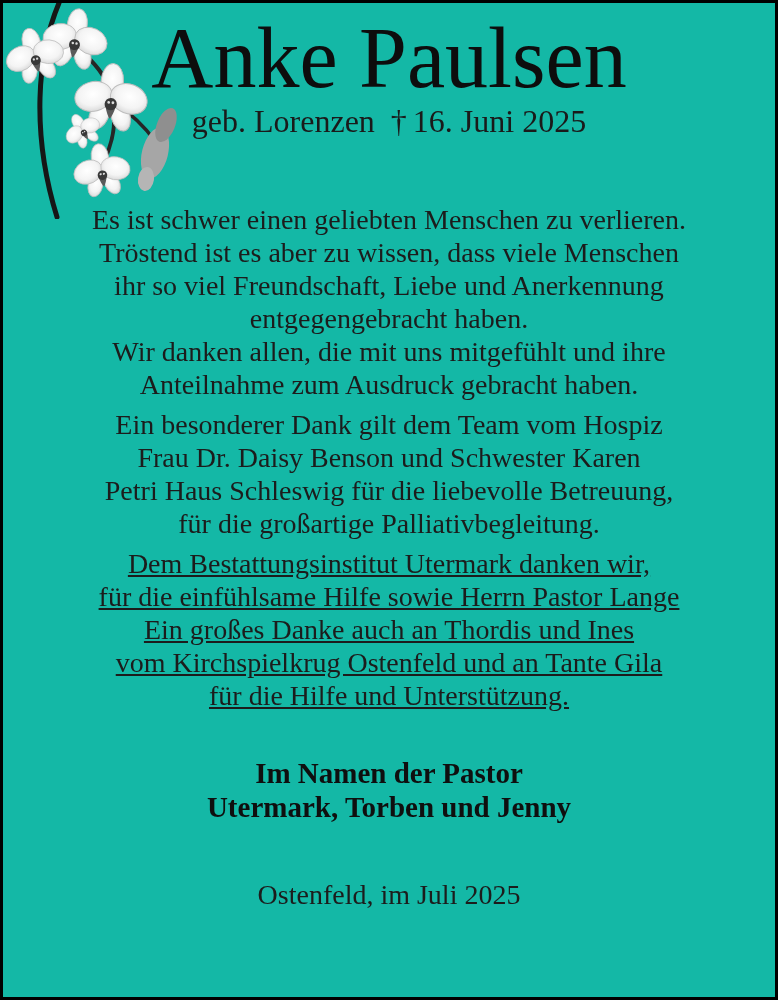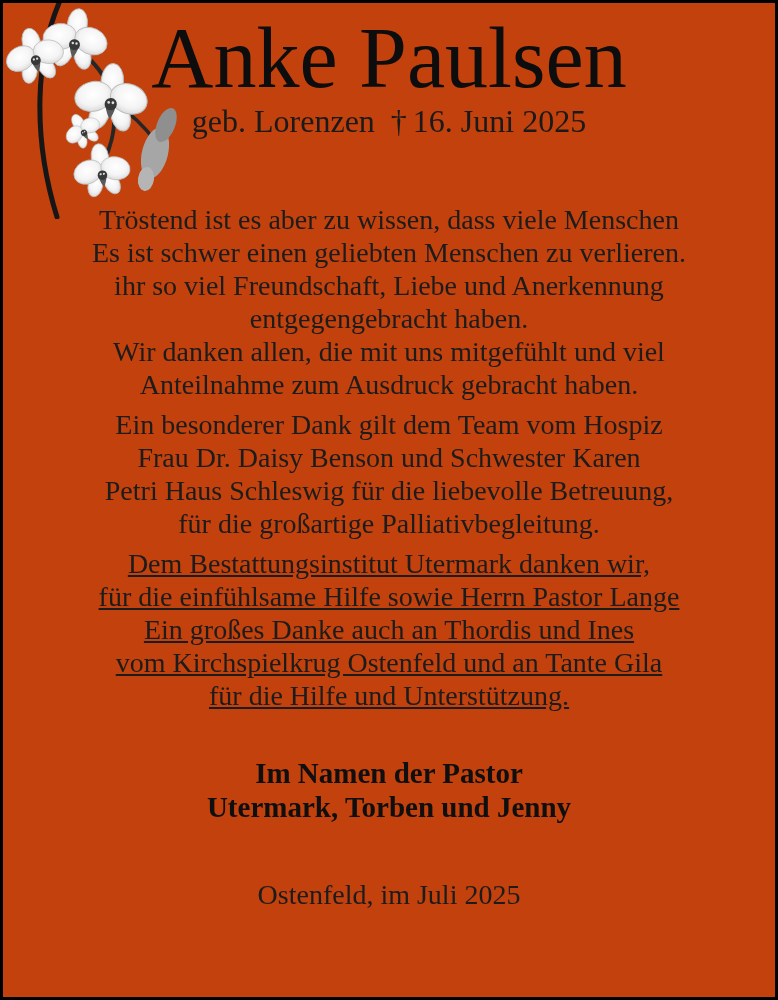--- a/index.html
+++ b/index.html
@@ -6,21 +6,21 @@
     margin: 0;
     padding: 0;
     background: #ffffff;
   }
   .page {
     position: relative;
     width: 778px;
     height: 1000px;
     box-sizing: border-box;
     border: 3px solid #000000;
-    background: #c2410c;
+    background: #14b8a6;
     overflow: hidden;
     font-family: "Liberation Serif", "DejaVu Serif", serif;
     color: #141414;
   }
   .orchid {
     position: absolute;
     top: 0;
     left: 0;
     width: 186px;
     height: 216px;
@@ -128,25 +128,25 @@
 
   <div class="header">
     <h1 class="title">Anke Paulsen</h1>
     <div class="subtitle">
       <span>geb. Lorenzen</span><span class="dagger">†</span><span>16. Juni 2025</span>
     </div>
   </div>
 
   <div class="body-text">
     <div class="para">
+      <div class="line">Es ist schwer einen geliebten Menschen zu verlieren.</div>
       <div class="line">Tröstend ist es aber zu wissen, dass viele Menschen</div>
-      <div class="line">Es ist schwer einen geliebten Menschen zu verlieren.</div>
       <div class="line">ihr so viel Freundschaft, Liebe und Anerkennung</div>
       <div class="line">entgegengebracht haben.</div>
-      <div class="line">Wir danken allen, die mit uns mitgefühlt und viel</div>
+      <div class="line">Wir danken allen, die mit uns mitgefühlt und ihre</div>
       <div class="line">Anteilnahme zum Ausdruck gebracht haben.</div>
     </div>
     <div class="para">
       <div class="line">Ein besonderer Dank gilt dem Team vom Hospiz</div>
       <div class="line">Frau Dr. Daisy Benson und Schwester Karen</div>
       <div class="line">Petri Haus Schleswig für die liebevolle Betreuung,</div>
       <div class="line">für die großartige Palliativbegleitung.</div>
     </div>
     <div class="para">
       <div class="line">Dem Bestattungsinstitut Utermark danken wir,</div>

